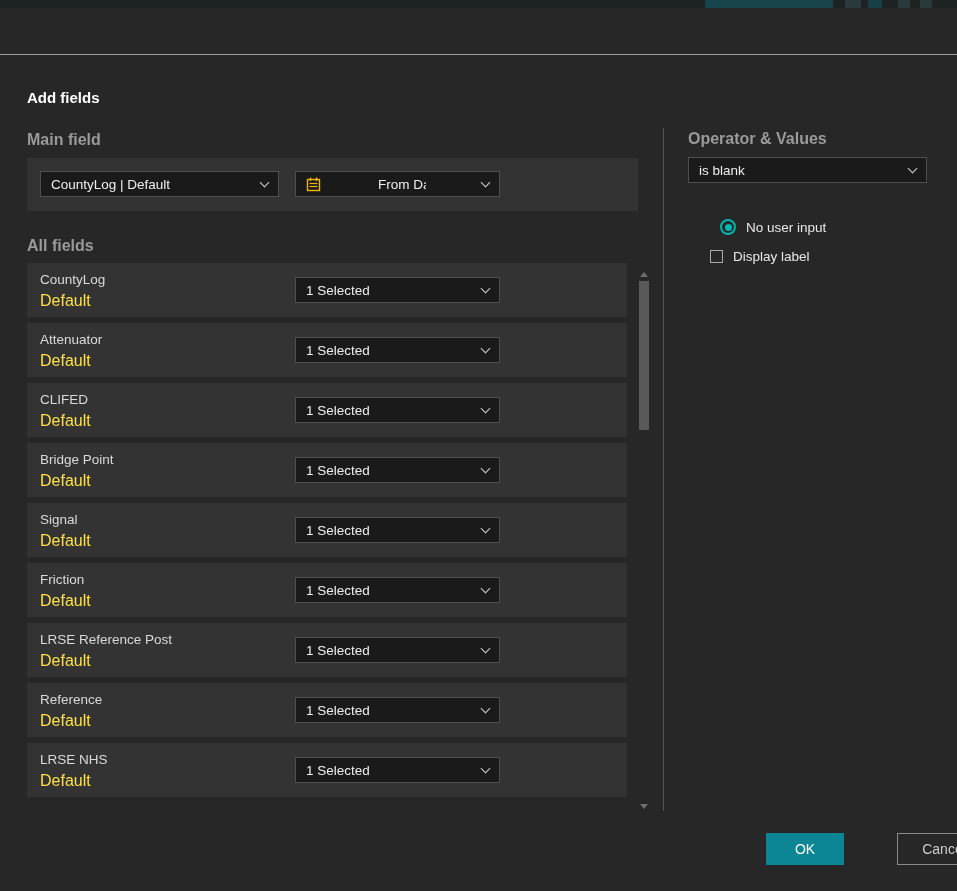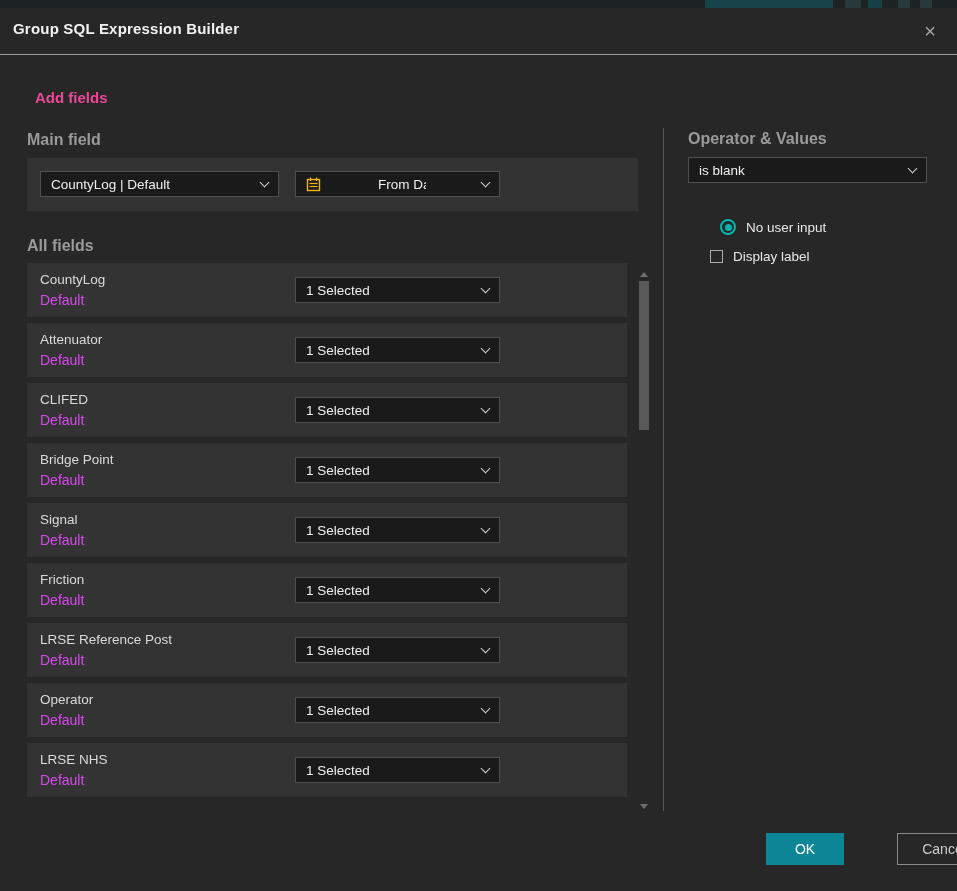--- a/index.html
+++ b/index.html
@@ -12,33 +12,33 @@
   .bg-frag { position:absolute; top:0; height:8px; }
 
   
   .dialog { position:absolute; left:0; top:8px; width:957px; height:883px; background:#272727; }
   .titlebar { position:absolute; left:0; top:0; width:957px; height:46px; }
   .title { position:absolute; left:13px; top:12px; font-size:15px; font-weight:bold; color:#f2f2f2; letter-spacing:.2px; }
   .close-btn { position:absolute; right:14px; top:10px; width:26px; height:26px; display:flex; align-items:center; justify-content:center;
     color:#a6a6a6; font-size:20px; font-weight:300; cursor:pointer; line-height:1; }
   .title-sep { position:absolute; left:0; top:46px; width:957px; height:1px; background:rgba(255,255,255,.55); }
 
-  .h-add { position:absolute; left:27px; top:81px; font-size:15px; font-weight:bold; color:#ec4899;margin-left:8px; }
+  .h-add { position:absolute; left:27px; top:81px; font-size:15px; font-weight:bold; color:#ffffff; }
   .h-sub { position:absolute; font-size:16px; font-weight:bold; color:#9a9a9a; }
 
   .panel { position:absolute; background:#333333; }
   .dd { position:absolute; height:26px; background:#1a1a1a; border:1px solid #4f4f4f; display:flex; align-items:center;
     padding:0 10px; color:#efefef; font-size:13.5px; cursor:pointer;gap:48px; }
   .dd .dd-label { flex:1 1 auto; white-space:nowrap; overflow:hidden; }
   .chev { width:7px; height:7px; border-right:1.5px solid #d0d0d0; border-bottom:1.5px solid #d0d0d0;
     transform:rotate(45deg); margin-left:8px; margin-top:-4px; flex:0 0 auto; }
   .cal-icon { width:15px; height:15px; margin-right:9px; flex:0 0 auto; }
 
   .row-name { position:absolute; left:13px; top:9px; font-size:13.5px; color:#dadada; }
-  .row-sub  { position:absolute; left:13px; top:29px; font-size:14px; color:#d946ef; }
+  .row-sub  { position:absolute; left:13px; top:29px; font-size:16px; color:#fde047; }
   .field-row { position:absolute; left:27px; width:600px; height:54px; background:#333333; }
   .row-dd { left:268px; top:14px; width:205px; }
 
   
   .sbar { position:absolute; left:639px; top:262px; width:11px; height:541px; }
   .sbar .tri-up { position:absolute; left:1px; top:2px; width:0; height:0;
     border-left:4px solid transparent; border-right:4px solid transparent; border-bottom:5px solid #6e6e6e; }
   .sbar .tri-down { position:absolute; left:1px; bottom:2px; width:0; height:0;
     border-left:4px solid transparent; border-right:4px solid transparent; border-top:5px solid #6e6e6e; }
   .sbar .thumb { position:absolute; left:0; top:11px; width:10px; height:149px; background:#595959; }
@@ -70,24 +70,20 @@
   <div class="bg-strip">
     <div class="bg-frag" style="left:705px;width:128px;background:#17444b;"></div>
     <div class="bg-frag" style="left:845px;width:16px;background:#2a3a3c;"></div>
     <div class="bg-frag" style="left:868px;width:14px;background:#173f46;"></div>
     <div class="bg-frag" style="left:898px;width:12px;background:#2a3a3c;"></div>
     <div class="bg-frag" style="left:920px;width:12px;background:#2a3a3c;"></div>
   </div>
 
   <div class="dialog">
 
-    <div class="titlebar">
-      <div class="title">Group SQL Expression Builder</div>
-      <div class="close-btn">×</div>
-    </div>
     <div class="title-sep"></div>
 
     <div class="h-add">Add fields</div>
     <div class="h-sub" style="left:27px; top:123px;">Main field</div>
 
     <div class="panel" style="left:27px; top:150px; width:611px; height:53px;">
       <div class="dd" style="left:268px; top:13px; width:205px;">
         <svg class="cal-icon" viewBox="0 0 15 15">
           <rect x="1.5" y="2.5" width="12" height="11" fill="none" stroke="#f0b310" stroke-width="1.4"></rect>
           <line x1="4.5" y1="0.5" x2="4.5" y2="4" stroke="#f0b310" stroke-width="1.4"></line>
@@ -156,21 +152,21 @@
     </div>
     <div class="field-row" style="top:615px;">
       <span class="row-name">LRSE Reference Post</span>
       <span class="row-sub">Default</span>
       <div class="dd row-dd">
         <span class="dd-label">1 Selected</span>
         <span class="chev"></span>
       </div>
     </div>
     <div class="field-row" style="top:675px;">
-      <span class="row-name">Operator</span>
+      <span class="row-name">Reference</span>
       <span class="row-sub">Default</span>
       <div class="dd row-dd">
         <span class="dd-label">1 Selected</span>
         <span class="chev"></span>
       </div>
     </div>
     <div class="field-row" style="top:735px;">
       <span class="row-name">LRSE NHS</span>
       <span class="row-sub">Default</span>
       <div class="dd row-dd">

